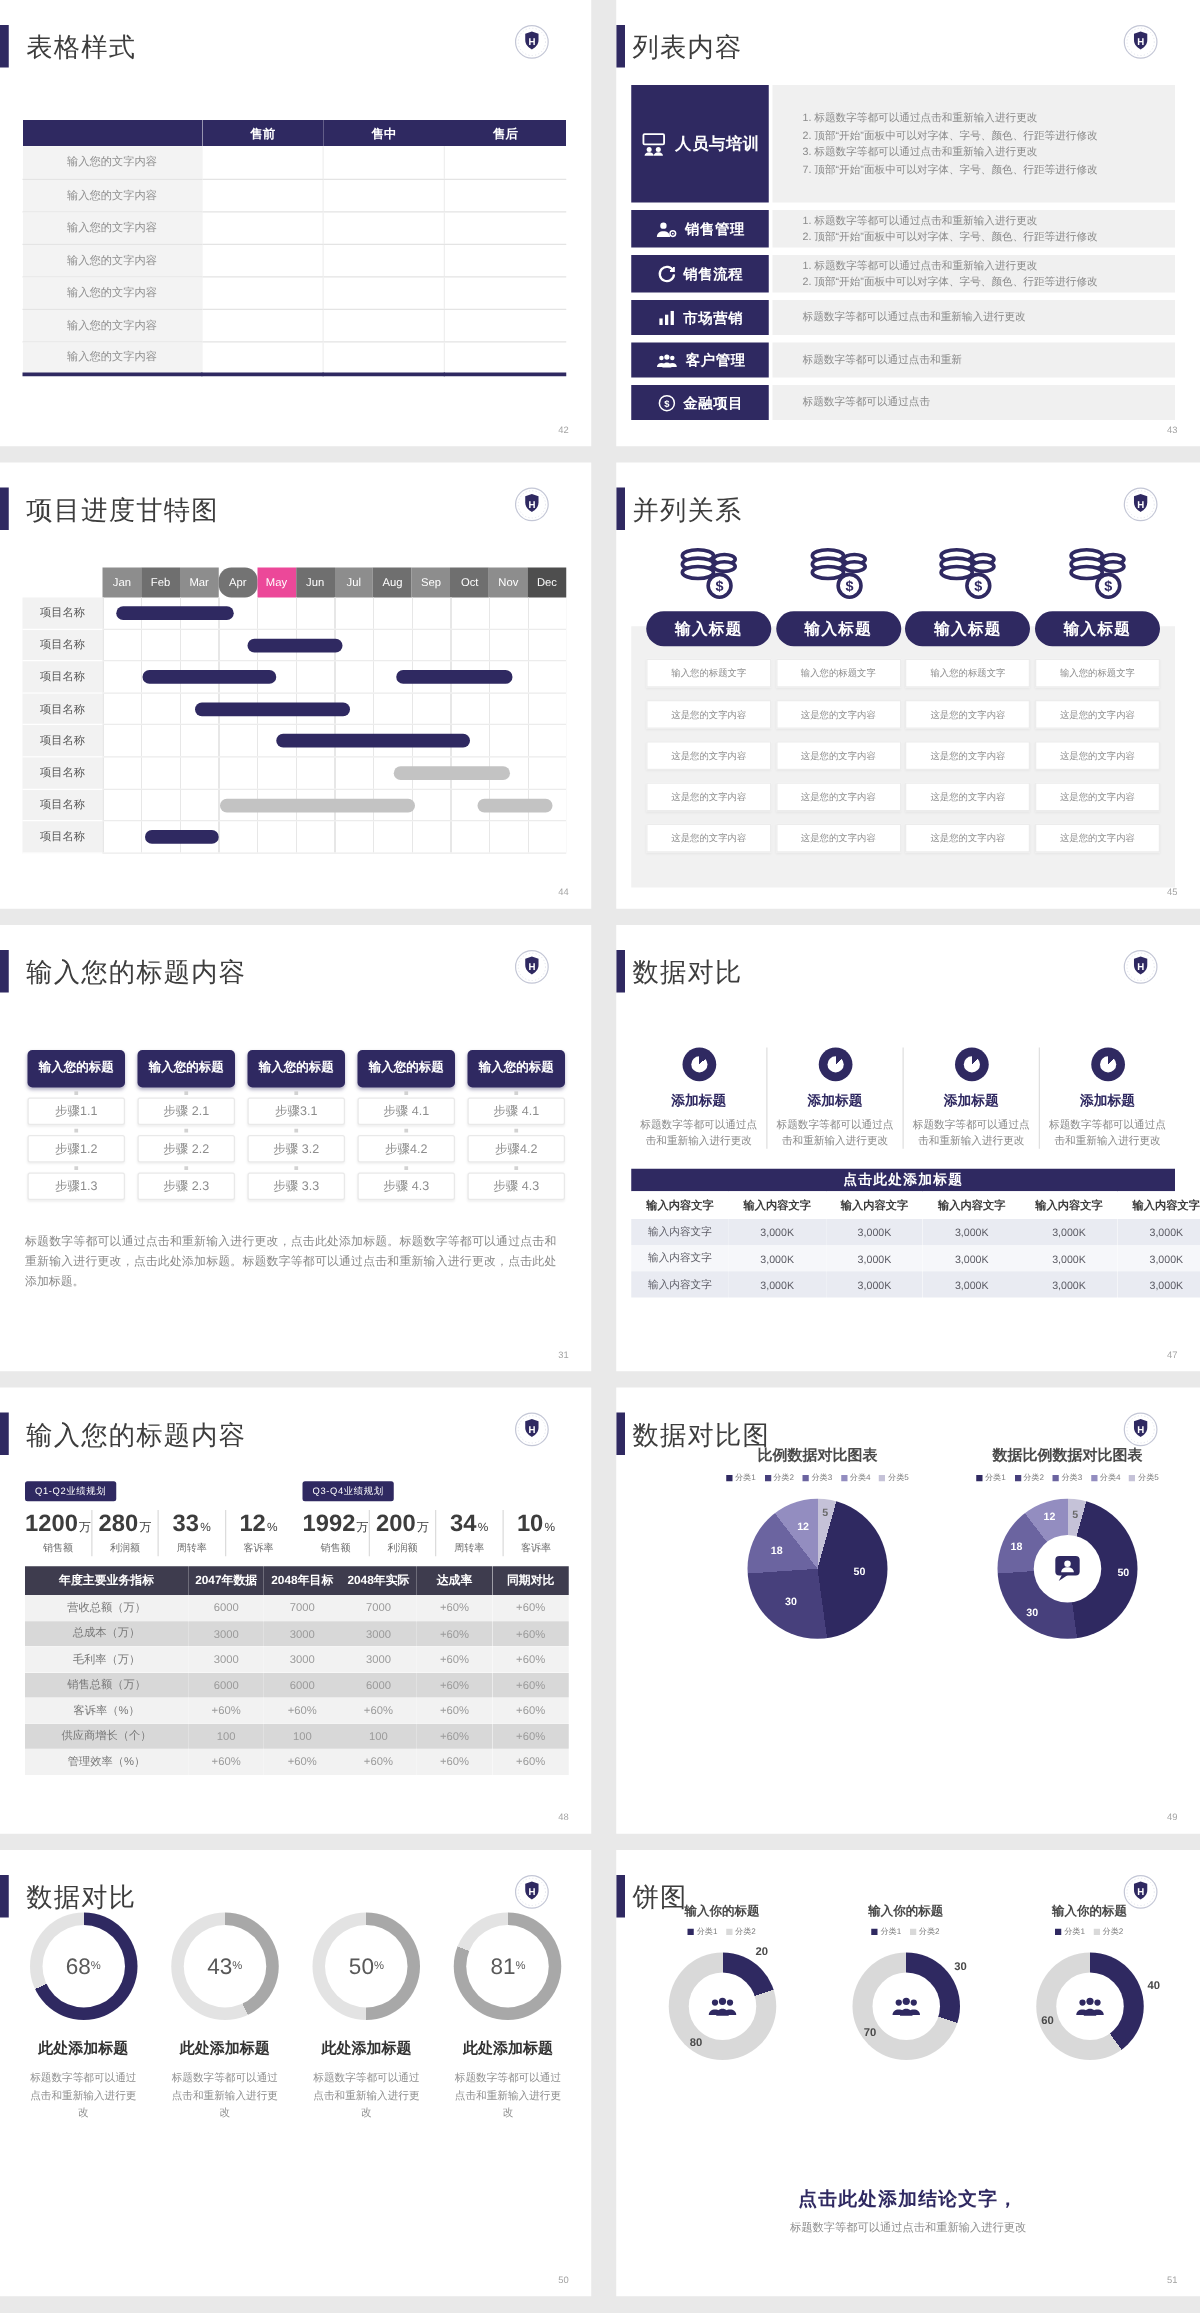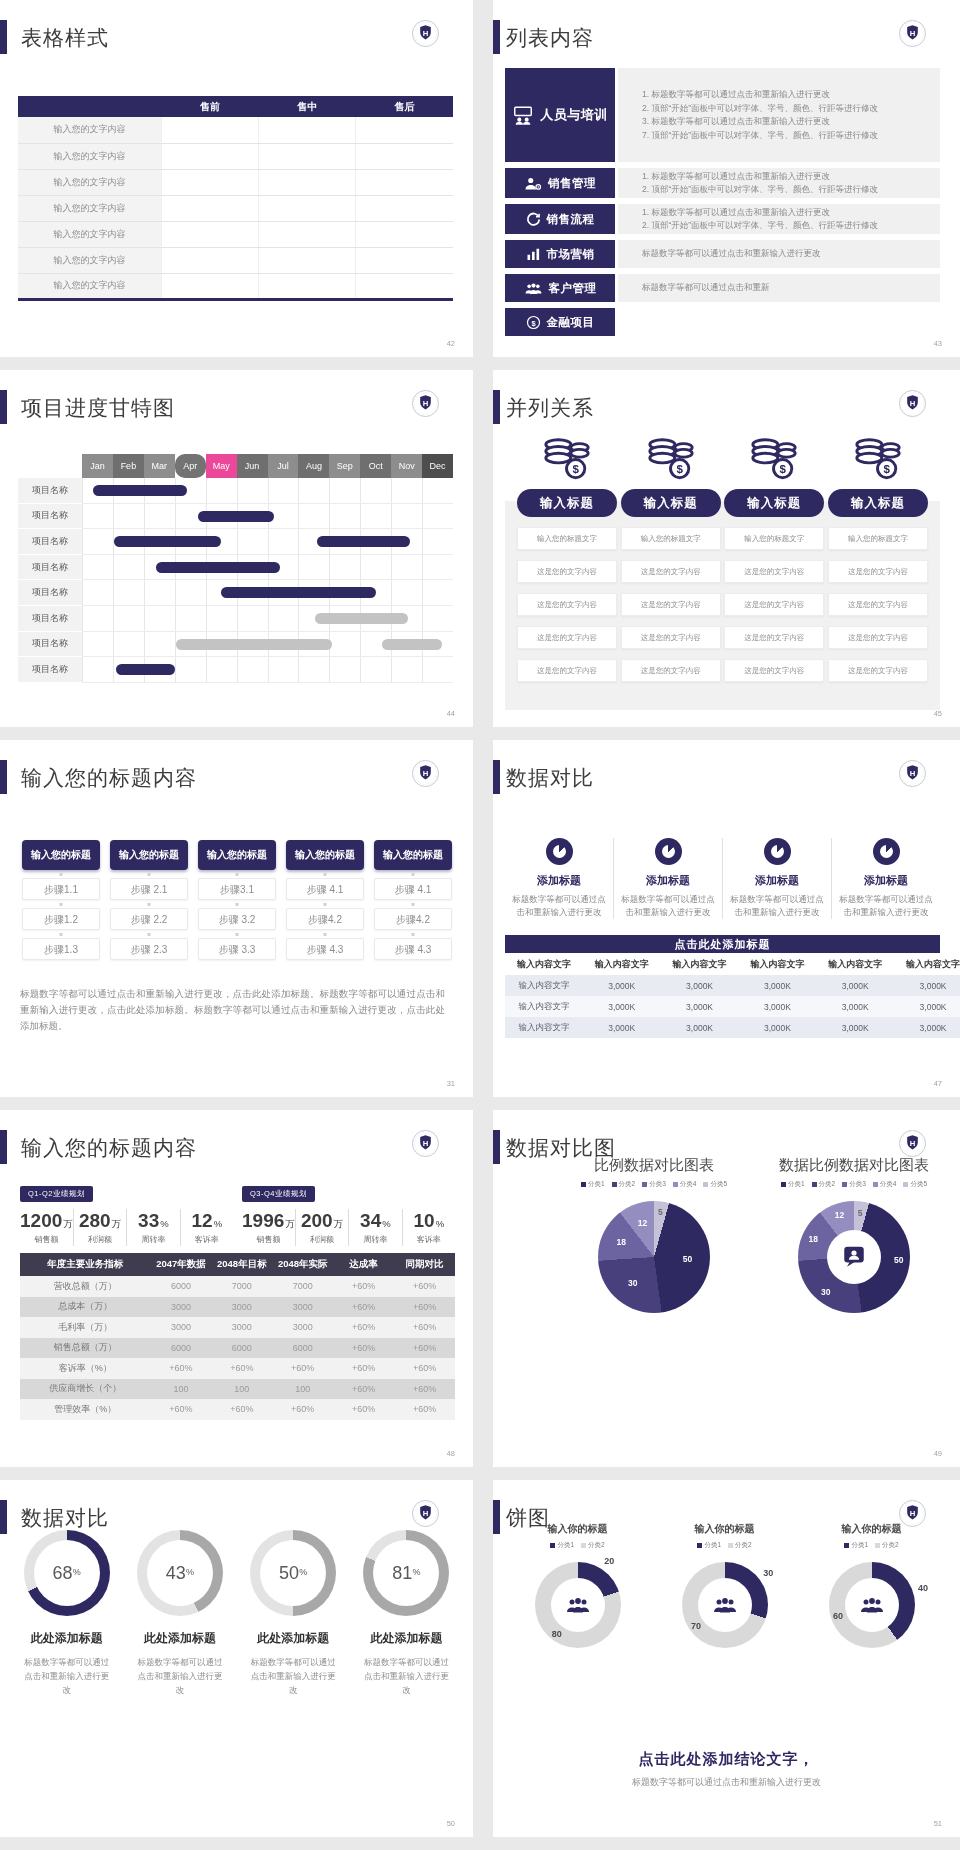--- a/index.html
+++ b/index.html
@@ -92,21 +92,21 @@
   .stat-l{font-size:8px;color:#6b6b6b;margin-top:2px;}
   .t48{position:absolute;left:20px;width:435px;top:143px;}
   .t48 .tcell:first-child{width:30%;}
   .t48 .thead .tcell{background:#3e3c4e;color:#fff;font-weight:bold;font-size:9.5px;height:23px;}
   .t48 .trow:not(.thead) .tcell{height:20.5px;font-size:9px;color:#9b9b9b;}
   .t48 .trow:not(.thead) .tcell:first-child{color:#777;}
   .t48 .odd .tcell{background:#f2f2f2;}
   .t48 .even .tcell{background:#d8d8d8;}
 
   
-  .chart-title{font-size:15px;color:#4a4a4a;}
+  .chart-title{font-size:12px;color:#4a4a4a;font-weight:bold;}
   .legend{margin-top:5px;display:flex;justify-content:center;gap:7px;font-size:6.5px;color:#7a7a7a;flex-wrap:nowrap;}
   .lg-item{display:inline-flex;align-items:center;white-space:nowrap;}
   .lg-sq{width:5px;height:5px;display:inline-block;margin-right:2px;}
   .pie{width:112px;height:112px;border-radius:50%;margin:12px auto 0;position:relative;}
   .slice-label{position:absolute;transform:translate(-50%,-50%);font-size:8.5px;font-weight:bold;z-index:2;}
   .hole{position:absolute;left:50%;top:50%;transform:translate(-50%,-50%);width:54px;height:54px;background:#fff;border-radius:50%;display:flex;align-items:center;justify-content:center;z-index:1;}
   .s49-c1{position:absolute;left:52px;top:46px;width:218px;text-align:center;}
   .s49-c2{position:absolute;left:252px;top:46px;width:218px;text-align:center;}
 
   
@@ -299,20 +299,23 @@
       <div class="li sm">
         <div class="li-box">
           <span class="li-ic">
               <svg width="15" height="15" viewBox="0 0 20 20">
                 <circle cx="10" cy="10" r="8" fill="none" stroke="#fff" stroke-width="1.6"></circle>
                 <text x="10" y="14" font-size="10" fill="#fff" text-anchor="middle" font-weight="bold">$</text>
               </svg>
             </span>
           <b>金融项目</b>
         </div>
+        <div class="li-text">
+            <div class="li-line">标题数字等都可以通过点击</div>
+          </div>
       </div>
     </div>
     <span class="pagenum">43</span>
   </section>
 
   <section class="card cardL">
     <div class="card-head">
       <span class="accent-bar"></span>
       <h2 class="slide-title">项目进度甘特图</h2>
       <svg class="logo" viewBox="0 0 30 30">
@@ -692,21 +695,21 @@
           <div class="stat-v"><span>12</span><i>%</i></div>
           <div class="stat-l">客诉率</div>
         </div>
         </div>
     </div>
     <div class="s48-group s48-g2">
       <span class="tag">Q3-Q4业绩规划</span>
       <div class="stats">
 
       <div class="stat">
-          <div class="stat-v"><span>1996</span><i>万</i></div>
+          <div class="stat-v"><span>1992</span><i>万</i></div>
           <div class="stat-l">销售额</div>
         </div>
           <div class="stat">
           <div class="stat-v"><span>200</span><i>万</i></div>
           <div class="stat-l">利润额</div>
         </div>
           <div class="stat">
           <div class="stat-v"><span>34</span><i>%</i></div>
           <div class="stat-l">周转率</div>
         </div>

